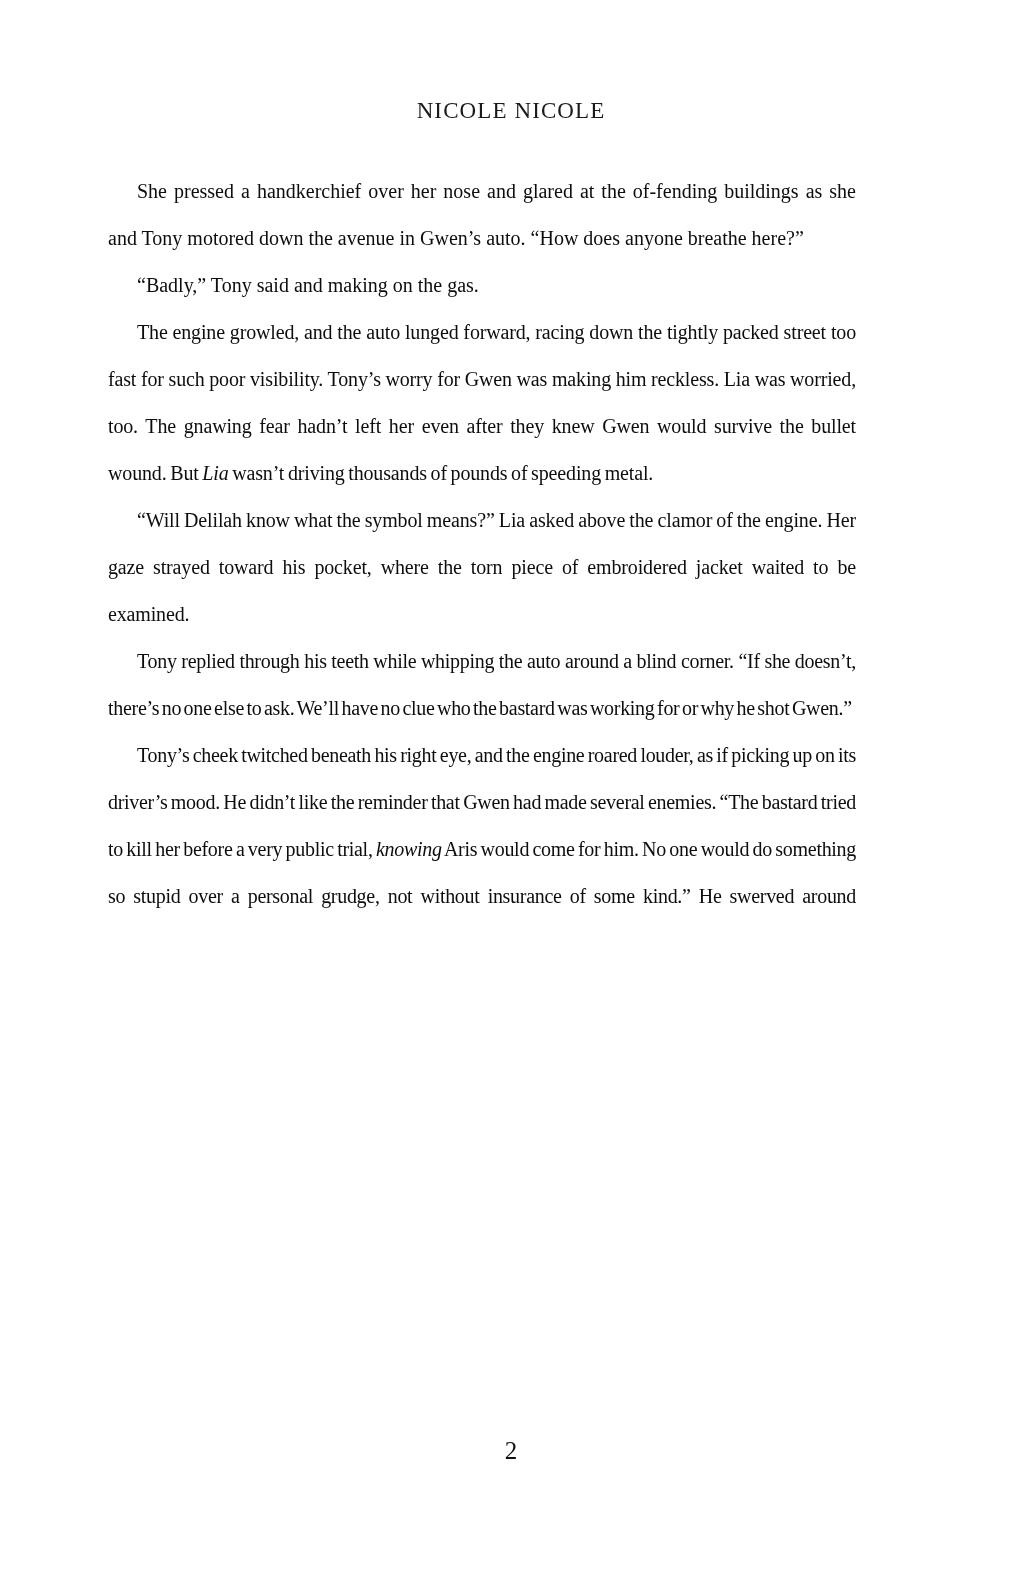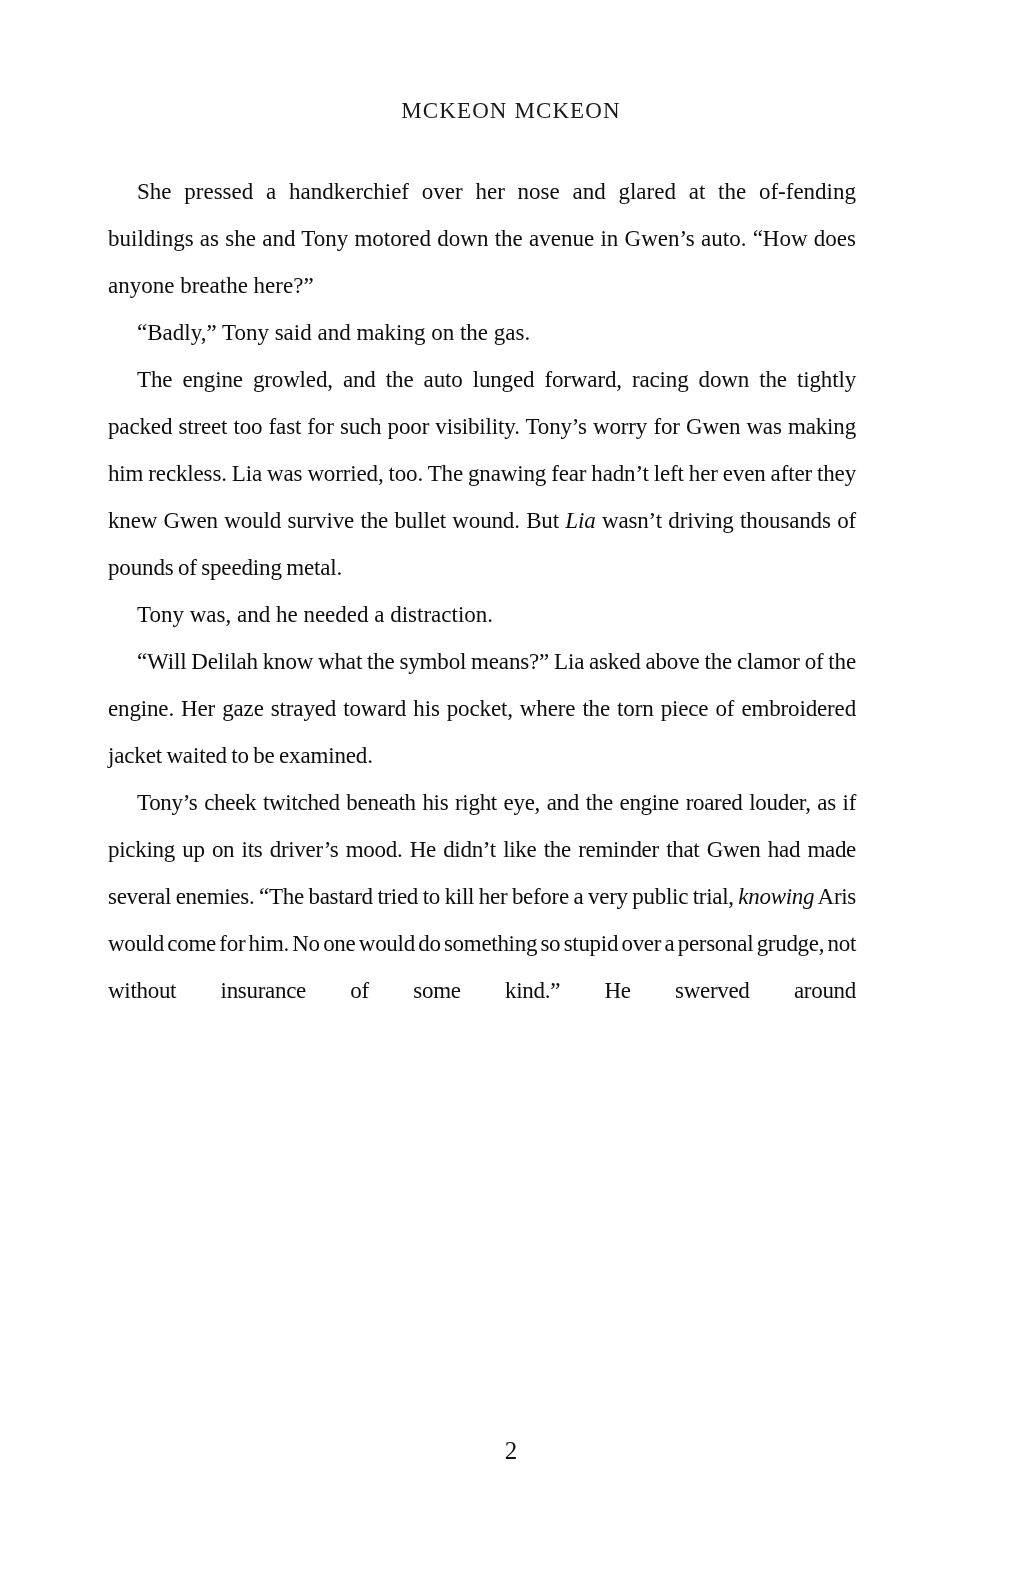--- a/index.html
+++ b/index.html
@@ -38,21 +38,21 @@
   }
 
   
   .text-block {
     position: absolute;
     top: 168px;
     left: 108px;
     width: 748px;
     text-align: justify;
     text-justify: inter-word;
-    font-size: 23px;
+    font-size: 20px;
     line-height: 47px;
     color: #0d0d0d;
     hyphens: manual;
     -webkit-hyphens: manual;
   }
 
   .text-block p {
     margin: 0;
     padding: 0;
     text-indent: 29px;
@@ -87,42 +87,42 @@
     text-align: center;
     font-size: 25px;
     color: #111111;
   }
 </style>
 </head>
 <body>
 
 <div class="page">
 
-  <div class="running-head">MCKEON MCKEON</div>
+  <div class="running-head">NICOLE NICOLE</div>
 
   <div class="text-block">
 
     <p>
       <span>She pressed a handkerchief over her nose and glared at the of-fending buildings as she and Tony motored down the avenue in Gwen’s auto. “How does anyone breathe here?”</span>
     </p>
 
     <p>
       <span>“Badly,” Tony said and making on the gas.</span>
     </p>
 
     <p class="tight"><span>The engine growled, and the auto lunged forward, racing down the tightly packed street too fast for such poor visibility. Tony’s worry for Gwen was making him reckless. Lia was worried, too. The gnawing fear hadn’t left her even after they knew Gwen would survive the bullet wound. But </span><em class="ital">Lia</em><span> wasn’t driving thousands of pounds of speeding metal.</span></p>
 
-    <p>
-      <span>Tony was, and he needed a distraction.</span>
-    </p>
 
     <p class="tight">
       <span>“Will Delilah know what the symbol means?” Lia asked above the clamor of the engine. Her gaze strayed toward his pocket, where the torn piece of embroidered jacket waited to be examined.</span>
     </p>
 
+    <p class="tighter">
+      <span>Tony replied through his teeth while whipping the auto around a blind corner. “If she doesn’t, there’s no one else to ask. We’ll have no clue who the bastard was working for or why he shot Gwen.”</span>
+    </p>
 
 
     <p class="tighter"><span>Tony’s cheek twitched beneath his right eye, and the engine roared louder, as if picking up on its driver’s mood. He didn’t like the reminder that Gwen had made several enemies. “The bastard tried to kill her before a very public trial, </span><em class="ital">knowing</em><span> Aris would come for him. No one would do something so stupid over a personal grudge, not without insurance of some kind.” He swerved around</span></p>
 
   </div>
 
   <div class="folio">2</div>
 
 </div>
 

